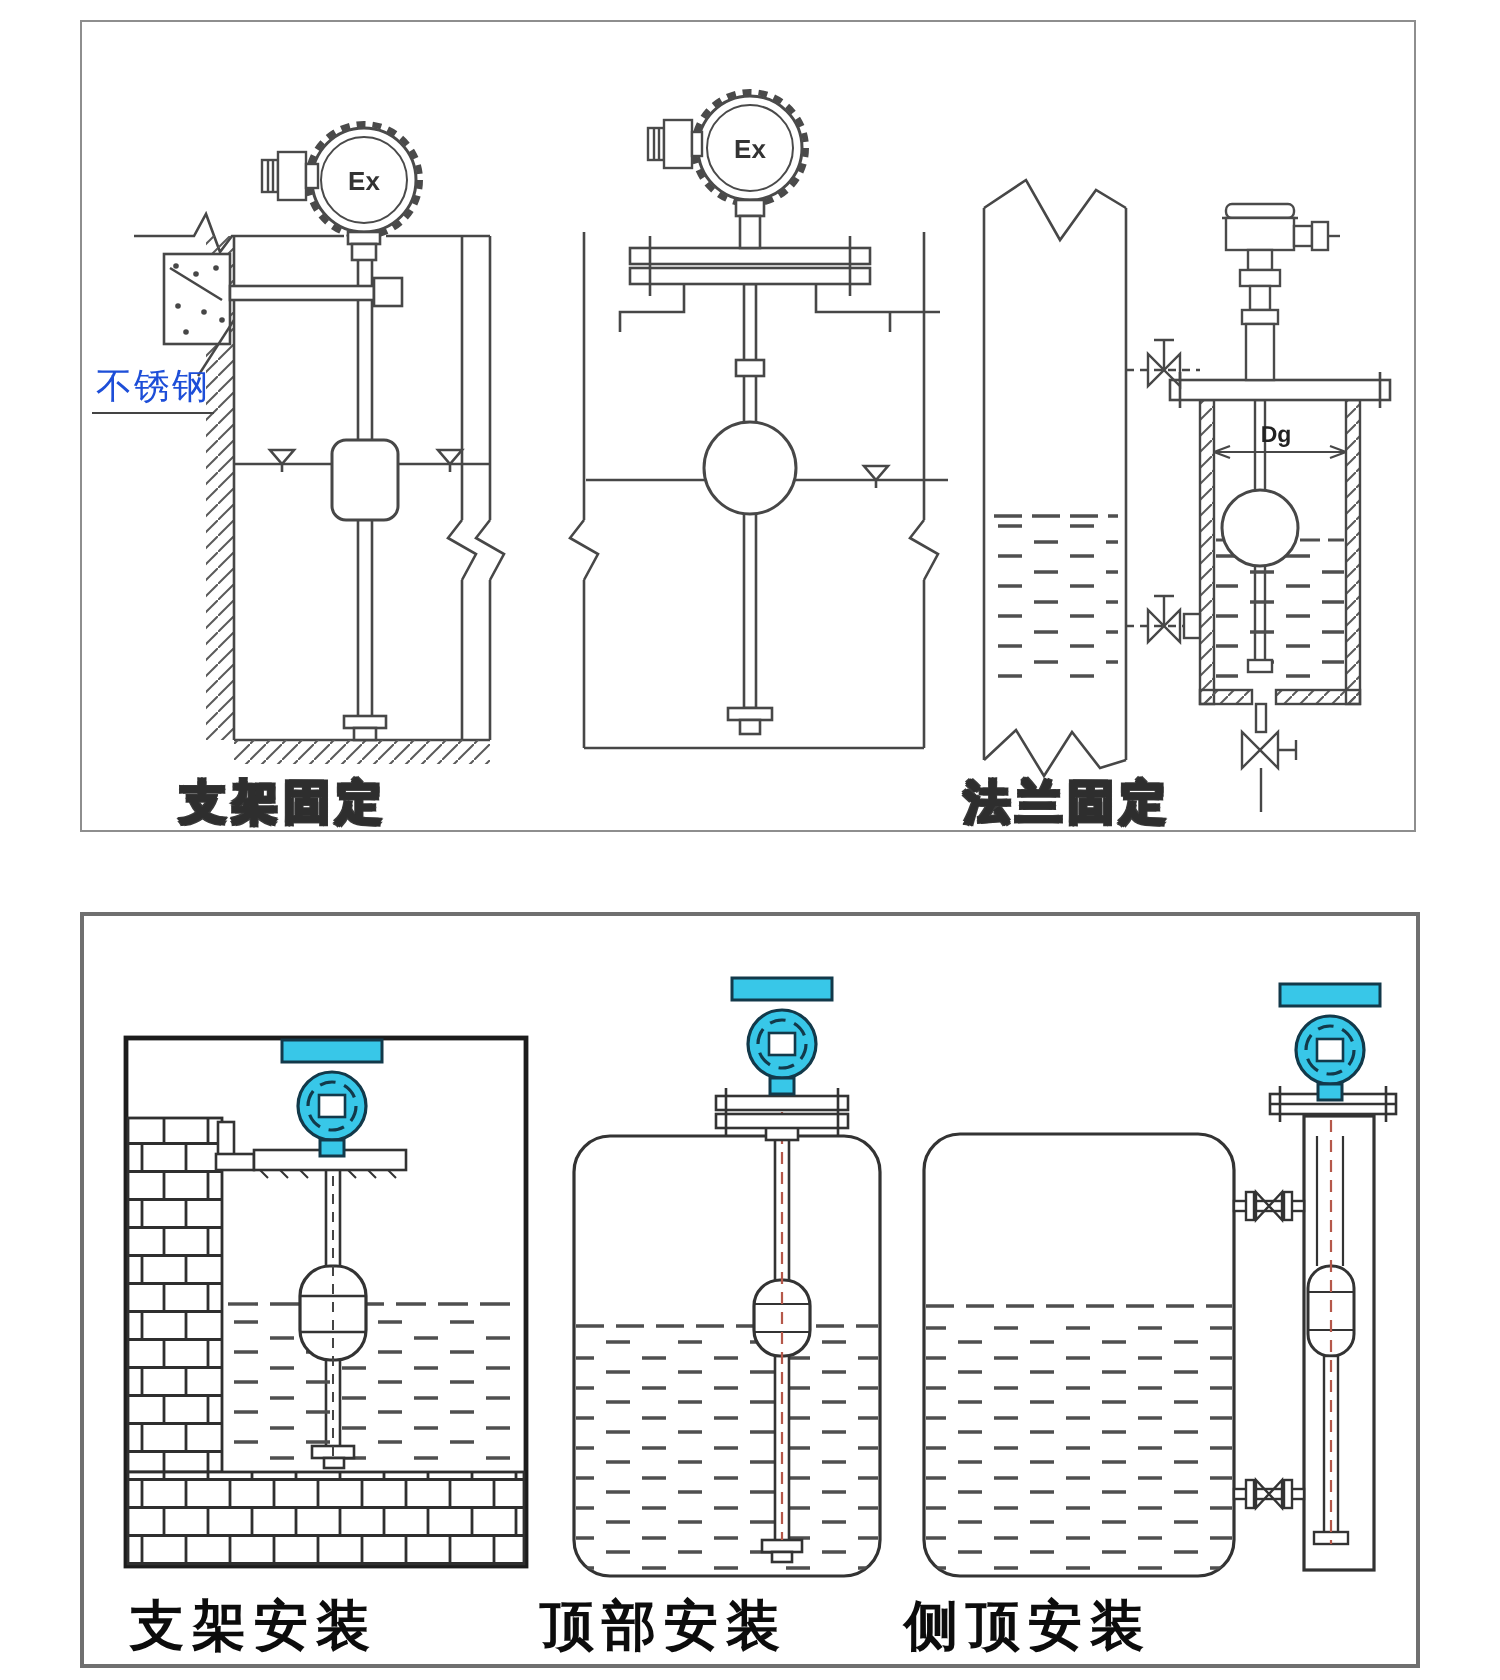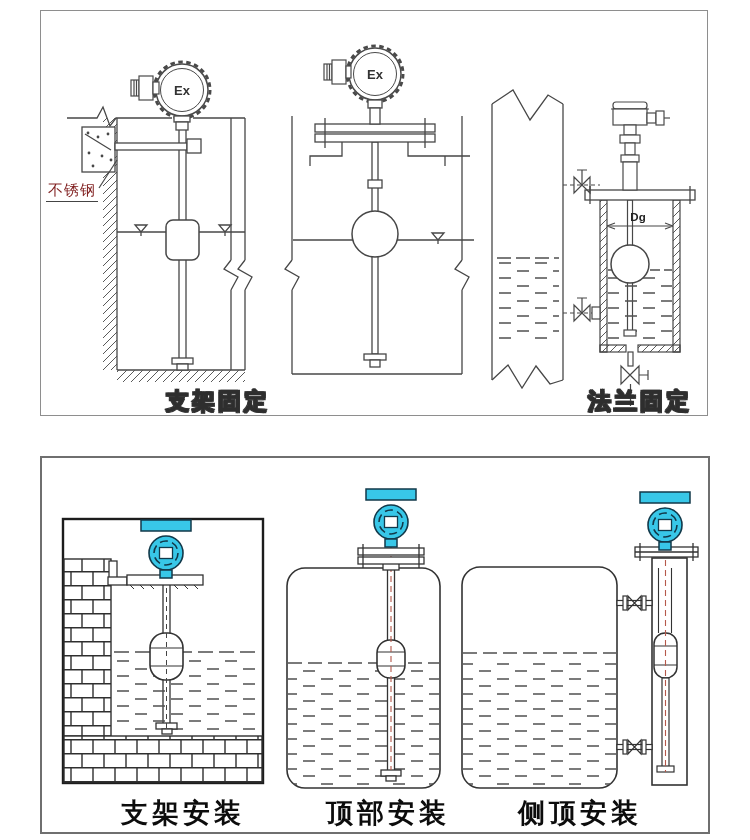--- a/index.html
+++ b/index.html
@@ -2,26 +2,26 @@
 <html><head>
 <meta charset="utf-8">
 <style>
   html,body{margin:0;padding:0;background:#fff;}
   #canvas{position:relative;width:750px;height:840px;background:#fff;overflow:hidden;
           font-family:"Liberation Sans",sans-serif;}
   .panel{position:absolute;background:#fff;}
   #top-panel{left:40px;top:10px;width:666px;height:404px;border:1px solid #8e8e8e;}
   #bottom-panel{left:40px;top:456px;width:666px;height:374px;border:2px solid #6f6f6f;}
   .fig{position:absolute;}
-  .cap{position:absolute;text-align:right;white-space:nowrap;font-family:Liberation Serif, serif;}
+  .cap{position:absolute;text-align:left;white-space:nowrap;font-family:Liberation Serif, serif;}
   .cap-outline{font-size:23px;font-weight:700;letter-spacing:3px;color:#fff;
     -webkit-text-stroke:1.3px #2e2e2e;
     text-shadow:-1px -1px 0 #3a3a3a,1px -1px 0 #3a3a3a,-1px 1px 0 #3a3a3a,1px 1px 0 #3a3a3a;}
   .cap-bold{font-size:27px;font-weight:900;letter-spacing:4px;color:#0c0c0c;}
-  .note{position:absolute;font-size:15px;color:#7f1d1d;border-bottom:1.5px solid #444;
+  .note{position:absolute;font-size:18px;color:#1d4ed8;border-bottom:1.5px solid #444;
         padding:0 2px 1px 2px;letter-spacing:1px;}
   svg text{font-family:"Liberation Sans",sans-serif;}
 </style>
 </head>
 <body>
 
 <div id="canvas">
 
   <svg width="0" height="0" style="position:absolute" aria-hidden="true">
     <defs>
@@ -342,15 +342,15 @@
     </g>
   </svg>
 
   <div class="note" style="left:46px;top:181px">不锈钢</div>
 
   <div class="cap cap-outline" style="left:90px;top:386px;width:180px">支架固定</div>
   <div class="cap cap-outline" style="left:482px;top:386px;width:210px">法兰固定</div>
 
   <div class="cap cap-bold" style="left:270px;top:795px;width:180px">顶部安装</div>
   <div class="cap cap-bold" style="left:65px;top:795px;width:180px">支架安装</div>
-  <div class="cap cap-bold" style="left:462px;top:795px;width:180px">侧顶安装</div>
+  <div class="cap cap-bold" style="left:452px;top:795px;width:180px">侧顶安装</div>
 
 </div>
 
 </body></html>

